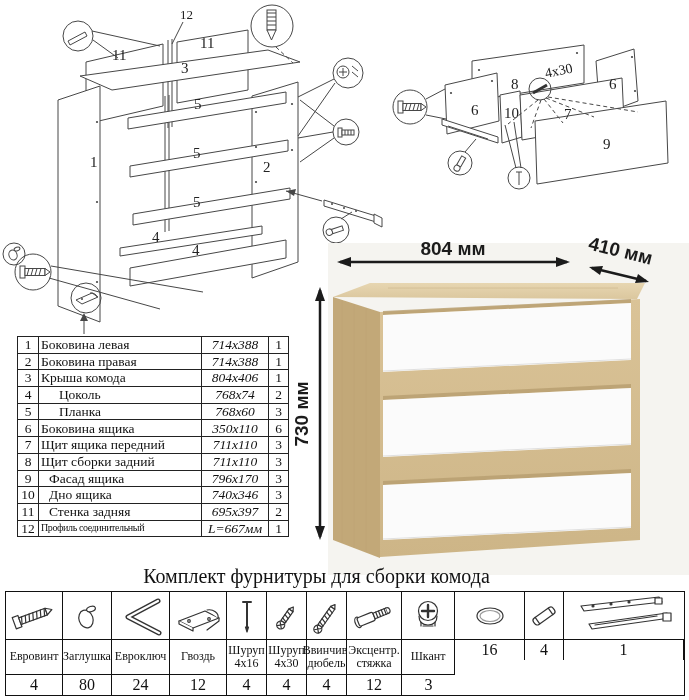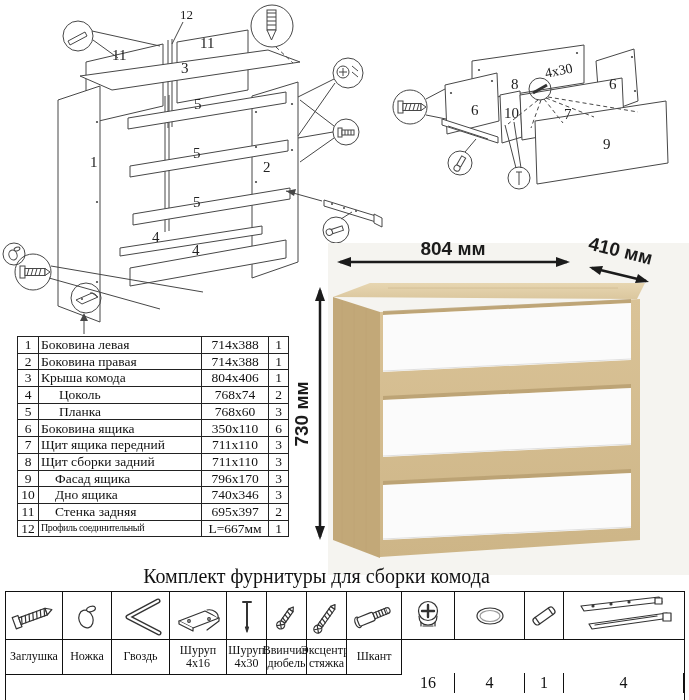--- a/index.html
+++ b/index.html
@@ -16,39 +16,39 @@
   .plabel{font-size:15px;}
   .plabel12{font-size:13px;}
 
   
   .parts{left:17px;top:336px;border-collapse:collapse;}
   .parts td{border:1px solid #222;height:15.7px;line-height:1;padding:0 2px;
             font-size:13.5px;white-space:nowrap;}
   .parts td.c{text-align:center;padding:0;}
   .parts td.name{width:140px;}
   .parts td.num{width:20px;}
-  .parts td.size{width:66px;}
+  .parts td.size{width:66px;font-style:italic;}
   .parts td.qty{width:19px;}
-  .parts td.ind1{padding-left:16px;}
+  .parts td.ind1{padding-left:10px;}
   .parts td.ind2{padding-left:20px;}
   .parts td.small{font-size:10px;letter-spacing:-.4px;}
 
   
   .product-svg{left:288px;top:238px;}
   .dim{font:700 19px "Liberation Sans",sans-serif;fill:#1b1b1b;}
 
   
   .hw-title{top:565px;left:0;width:633px;text-align:center;font-size:20px;color:#111;}
   .hw{left:5px;top:591px;width:678px;display:grid;
       grid-template-columns:57px 49px 58px 57px 40px 40px 40px 55px 53px 70px 39px 1fr;
       border:1.5px solid #111;}
   .hw>div{border-right:1.5px solid #111;border-bottom:1.5px solid #111;
           display:flex;align-items:center;justify-content:center;background:#fff;}
   .hw>div.nr{border-right:none;}
-  .hw>div.nb{border-bottom:none;margin-top:33px;}
+  .hw>div.nb{border-bottom:none;}
   .hw .ic{height:47px;}
   .hw .lbl{height:34px;font-size:12px;line-height:1.1;text-align:center;padding:0 1px;}
   .hw .qty{height:20px;font-size:16px;}
   .hwi{stroke:#333;fill:#fff;stroke-width:1.2;stroke-linecap:round;stroke-linejoin:round;}
 </style>
 </head>
 <body>
 
 <svg class="abs frame-svg" width="385" height="345" viewBox="0 0 385 345">
 
@@ -488,22 +488,23 @@
           <circle cx="44" cy="10" r="1" fill="#333"></circle>
       <circle cx="62" cy="8" r="1" fill="#333"></circle>
           <rect x="88" y="4" width="7" height="6"></rect>
       <polygon points="22,30 100,19 103,24 25,35"></polygon>
       <rect x="96" y="19" width="8" height="8"></rect>
       <line x1="28" y1="31" x2="90" y2="22"></line>
         </g>
       </svg>
   </div>
 
+  <div class="lbl">Евровинт</div>
   <div class="lbl">Заглушка</div>
-  <div class="lbl">Ножка</div>
+  <div class="lbl">Евроключ</div>
   <div class="lbl">Гвоздь</div>
   <div class="lbl">Шуруп 4x16</div>
   <div class="lbl">Шуруп 4x30</div>
   <div class="lbl">Ввинчив. дюбель</div>
   <div class="lbl">Эксцентр. стяжка</div>
   <div class="lbl">Шкант</div>
 
   <div class="qty nb">16</div>
   <div class="qty nb">4</div>
   <div class="qty nb">1</div>

